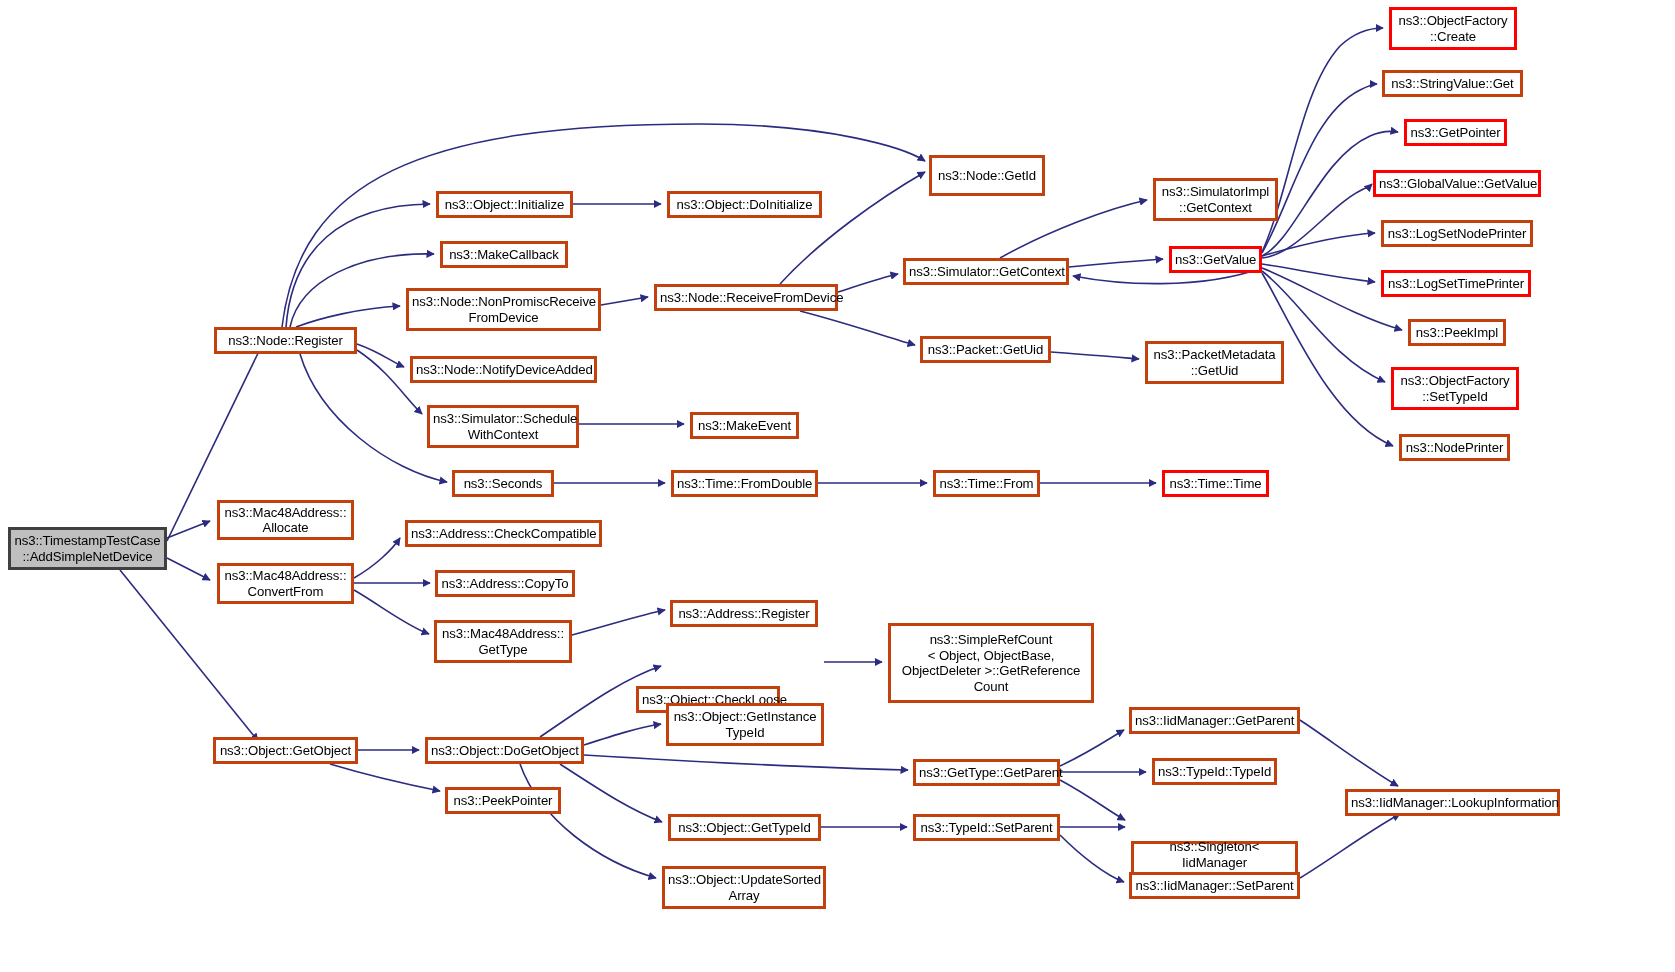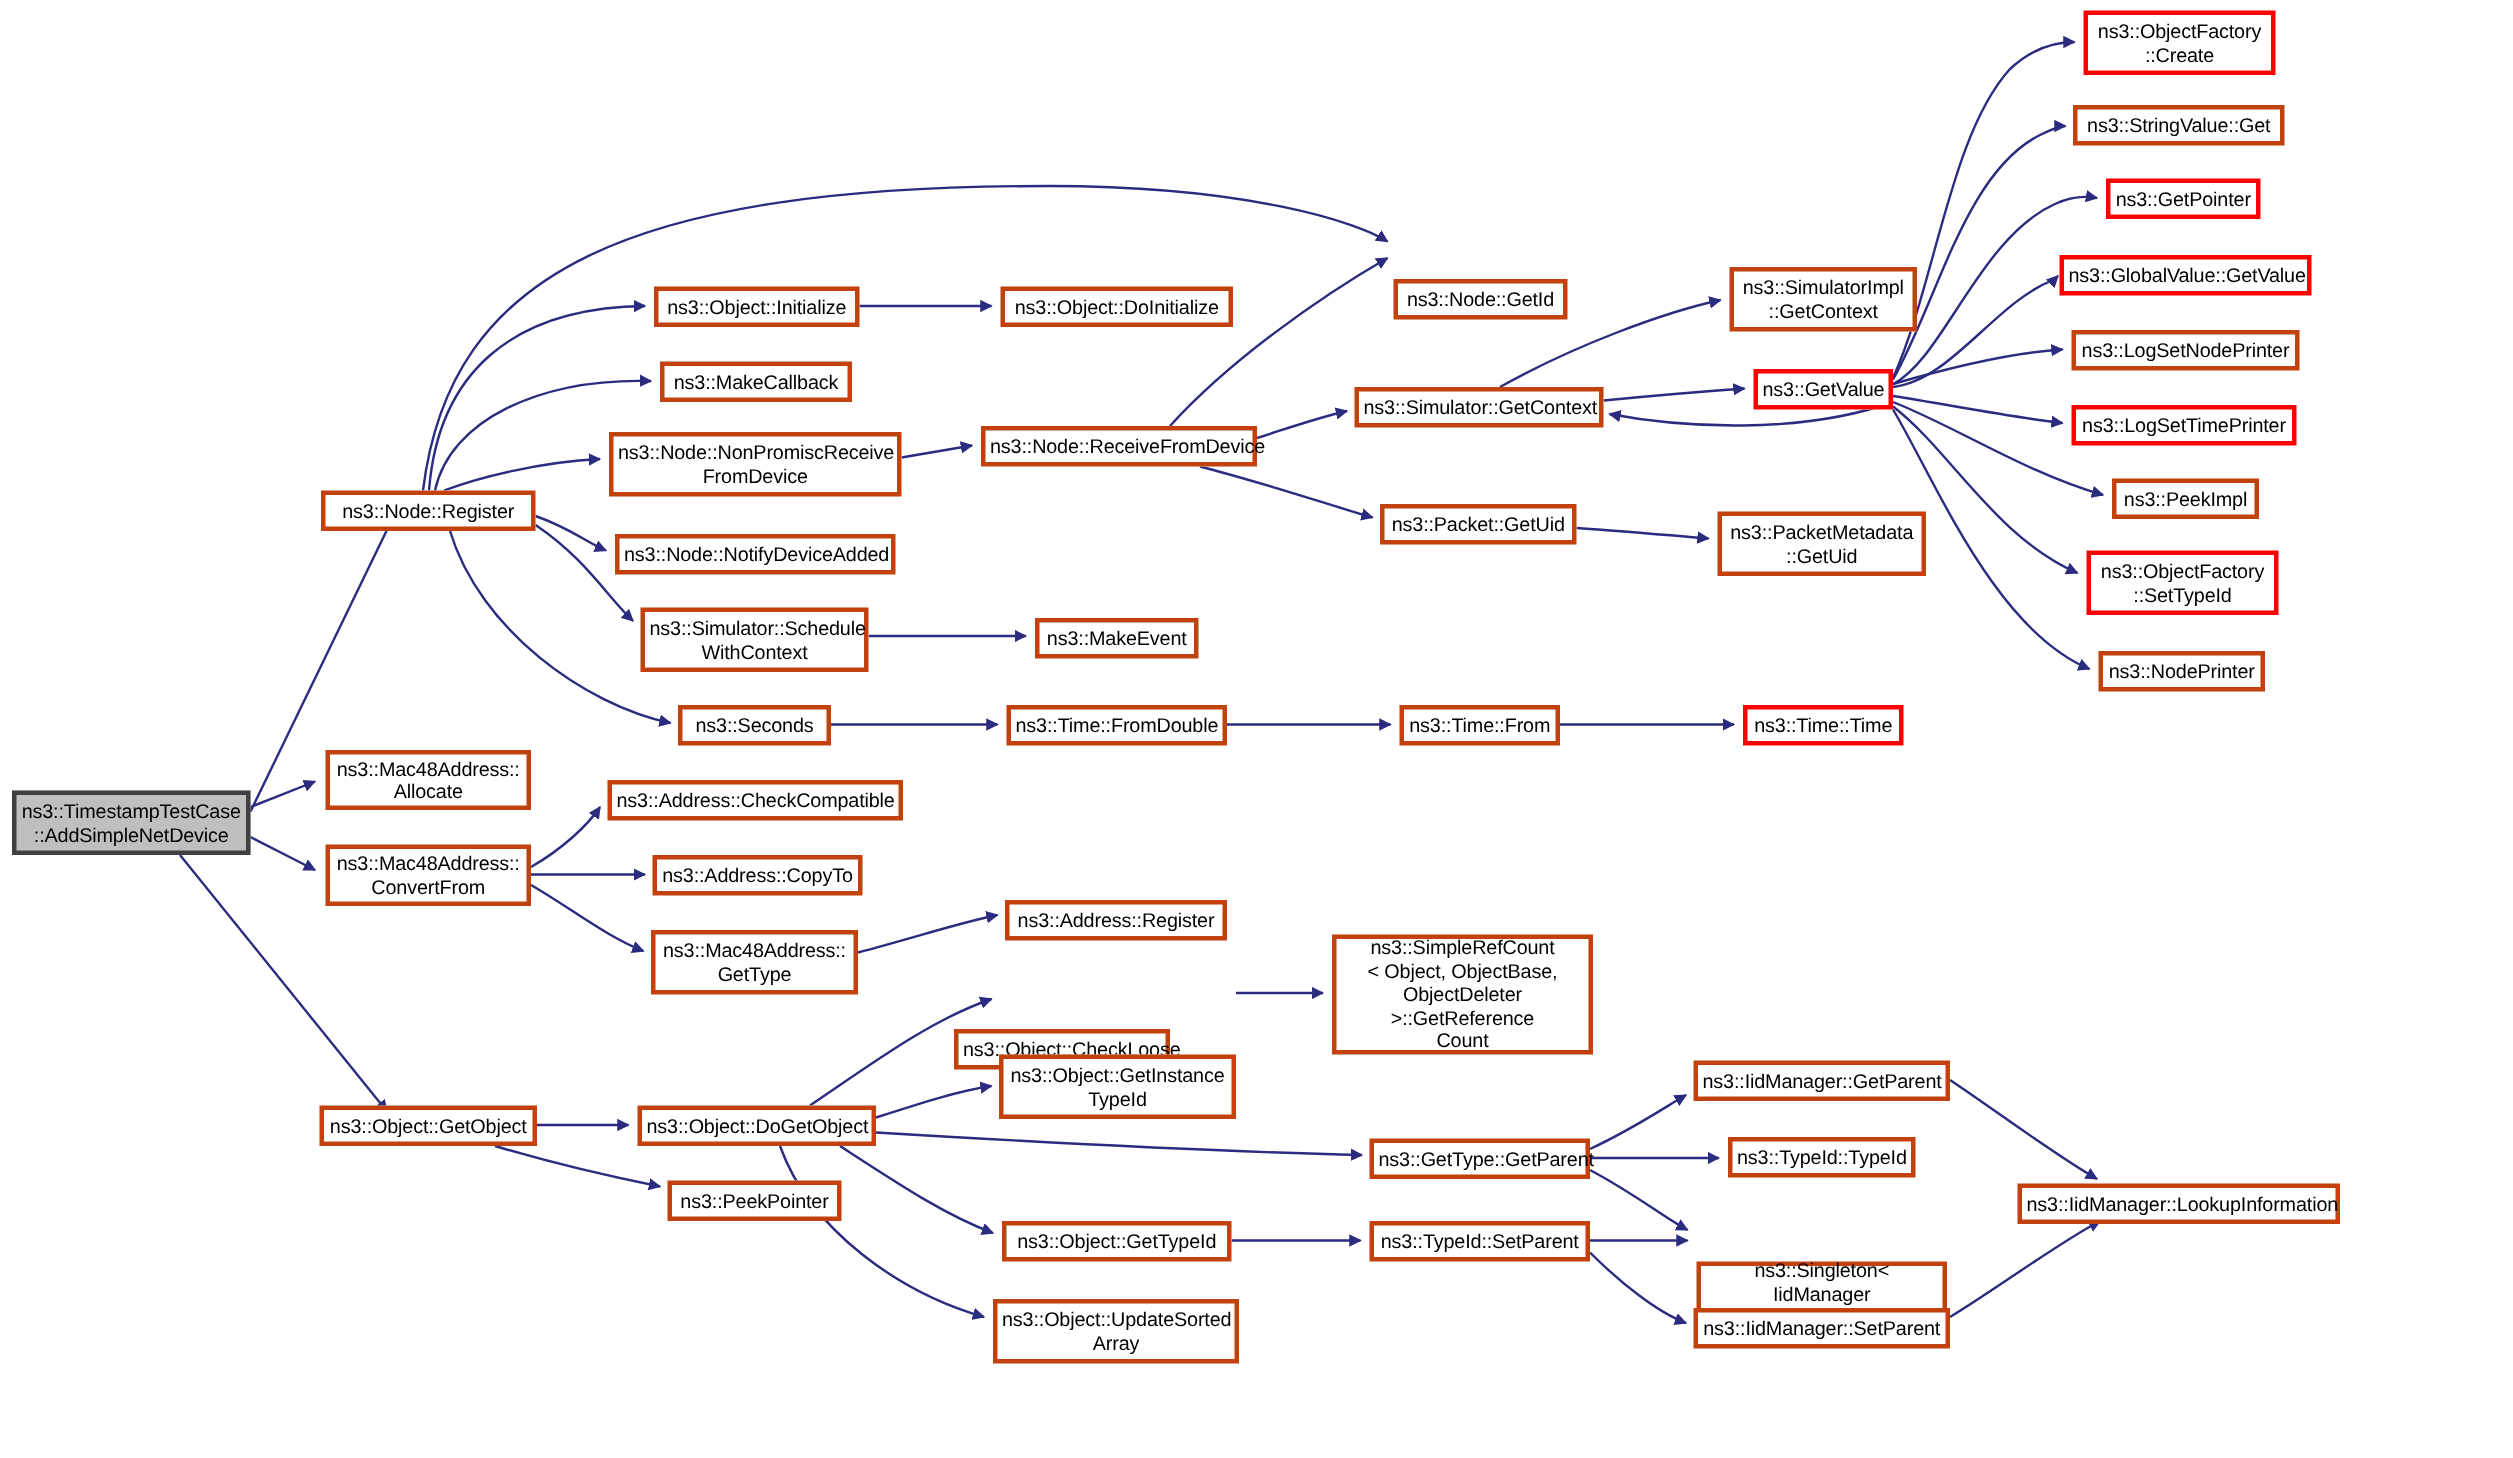--- a/index.html
+++ b/index.html
@@ -147,24 +147,24 @@
       <div class="node" style="left: 654px; top: 284px; width: 184px; height: 27px;"><span>ns3::Node::ReceiveFromDevice</span></div>
       <div class="node" style="left: 690px; top: 412px; width: 109px; height: 27px;"><span>ns3::MakeEvent</span></div>
       <div class="node" style="left: 671px; top: 470px; width: 147px; height: 27px;"><span>ns3::Time::FromDouble</span></div>
       <div class="node" style="left: 670px; top: 600px; width: 148px; height: 27px;"><span>ns3::Address::Register</span></div>
       <div class="node" style="left: 636px; top: 649px; width: 144px; height: 27px; margin-top: 37px;"><span>ns3::Object::CheckLoose</span></div>
       <div class="node" style="left: 666px; top: 703px; width: 158px; height: 43px;"><span>ns3::Object::GetInstance
 TypeId</span></div>
       <div class="node" style="left: 668px; top: 814px; width: 153px; height: 27px;"><span>ns3::Object::GetTypeId</span></div>
       <div class="node" style="left: 662px; top: 866px; width: 164px; height: 43px;"><span>ns3::Object::UpdateSorted
 Array</span></div>
-      <div class="node" style="left: 929px; top: 155px; width: 116px; height: 27px; margin-top: 31px;"><span>ns3::Node::GetId</span></div>
+      <div class="node" style="left: 929px; top: 155px; width: 116px; height: 41px;"><span>ns3::Node::GetId</span></div>
       <div class="node" style="left: 903px; top: 258px; width: 166px; height: 27px;"><span>ns3::Simulator::GetContext</span></div>
       <div class="node" style="left: 920px; top: 336px; width: 131px; height: 27px;"><span>ns3::Packet::GetUid</span></div>
-      <div class="node" style="left: 888px; top: 623px; width: 174px; height: 80px;"><span>ns3::SimpleRefCount
+      <div class="node" style="left: 888px; top: 623px; width: 206px; height: 80px;"><span>ns3::SimpleRefCount
 &lt; Object, ObjectBase,
  ObjectDeleter &gt;::GetReference
 Count</span></div>
       <div class="node" style="left: 913px; top: 759px; width: 147px; height: 27px;"><span>ns3::GetType::GetParent</span></div>
       <div class="node" style="left: 913px; top: 814px; width: 147px; height: 27px;"><span>ns3::TypeId::SetParent</span></div>
       <div class="node" style="left: 1153px; top: 178px; width: 125px; height: 43px;"><span>ns3::SimulatorImpl
 ::GetContext</span></div>
       <div class="node red" style="left: 1169px; top: 246px; width: 93px; height: 27px;"><span>ns3::GetValue</span></div>
       <div class="node" style="left: 1145px; top: 341px; width: 139px; height: 43px;"><span>ns3::PacketMetadata
 ::GetUid</span></div>

